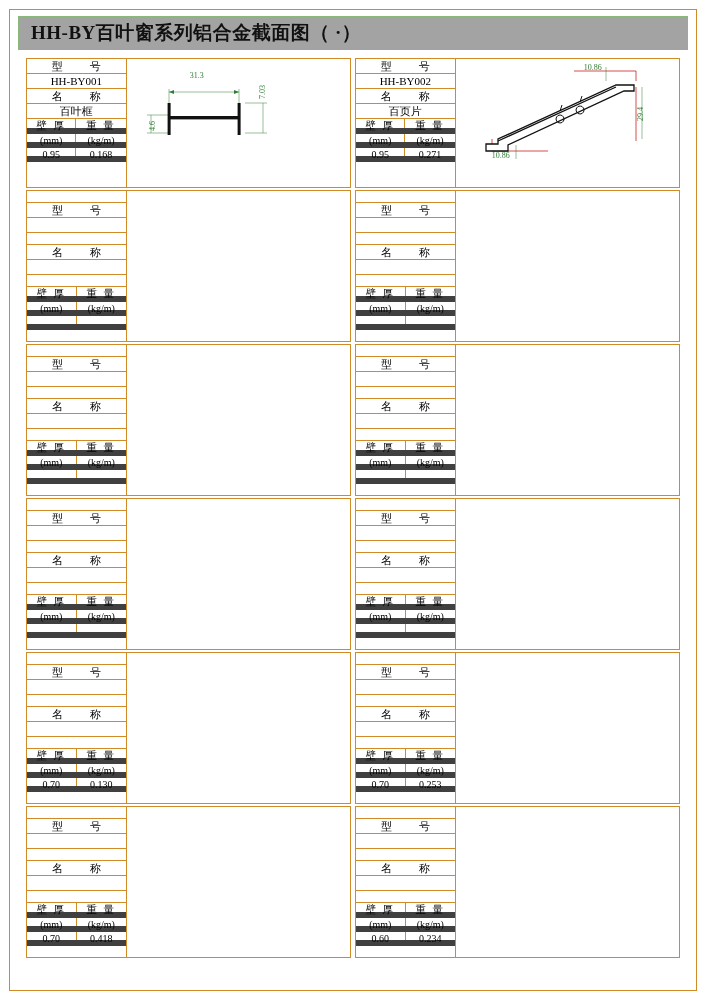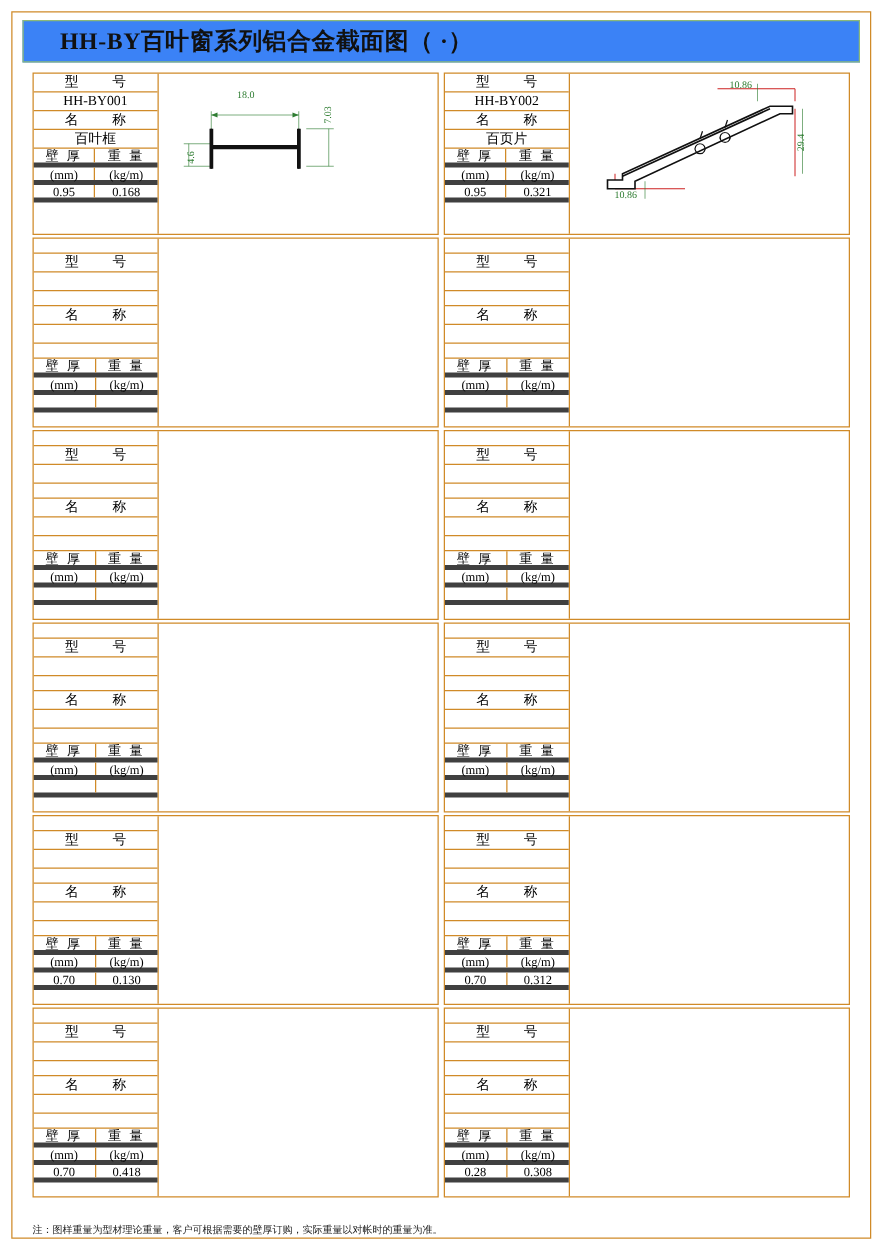--- a/index.html
+++ b/index.html
@@ -30,26 +30,25 @@
     height: 982px;
     border: 1px solid #d08a28;
     box-sizing: border-box;
   }
   
   .title-bar {
     position: absolute;
     left: 18px; top: 16px;
     width: 670px;
     height: 34px;
-    background: #3b82f6;
+    background: #a3a3a3;
     border: 1px solid #8ab87a;
     box-sizing: border-box;
     display: flex;
     align-items: center;
-    padding-left: 17px;
   }
   .title-text {
     font-family: "Liberation Serif", serif;
     font-size: 19px;
     font-weight: bold;
     letter-spacing: 0.5px;
     padding-left: 12px;
     color: #111;
     white-space: nowrap;
   }
@@ -96,21 +95,21 @@
     white-space: nowrap;
   }
   .spec-row.spaced { letter-spacing: 8px; text-indent: 8px; }
   .spec-pad {
     flex: 1 1 auto;
     border-bottom: 1px solid #d08a28;
   }
   .spec-pad.nb { border-bottom: none; }
   .two-cell {
     display: flex;
-    border-bottom: 4px solid #404040;
+    border-bottom: 6px solid #404040;
     box-sizing: border-box;
   }
   .two-cell .c {
     width: 50%;
     box-sizing: border-box;
     text-align: center;
     font-family: "Liberation Serif", serif;
     font-size: 10px;
     line-height: 13px;
     padding: 0;
@@ -192,21 +191,21 @@
             <g stroke="#111" stroke-width="1.2" fill="none">
               <line x1="42" y1="44" x2="42" y2="76"></line>
               <line x1="112" y1="44" x2="112" y2="76"></line>
               <rect x="42" y="57" width="70" height="3.4" fill="#111" stroke="none"></rect>
             </g>
             <g fill="#111">
               <rect x="40.6" y="44" width="3" height="32"></rect>
               <rect x="110.6" y="44" width="3" height="32"></rect>
             </g>
           </svg>
-          <div class="dim-label" style="left:63px; top:12px;">18.0</div>
+          <div class="dim-label" style="left:63px; top:12px;">31.3</div>
           <div class="dim-label" style="left:131px; top:40px; transform:rotate(-90deg); transform-origin:left top;">7.03</div>
           <div class="dim-label" style="left:21px; top:72px; transform:rotate(-90deg); transform-origin:left top;">4.6</div>
         </div>
       </div>
     </div>
 
     <div class="block" style="height:152px">
       <div class="block-inner">
         <div class="spec">
           <div class="spec-pad"></div>
@@ -360,21 +359,21 @@
           <div class="two-cell unit-head" style="height:15px">
             <div class="c left-c">壁 厚</div>
             <div class="c">重 量</div>
           </div>
           <div class="two-cell" style="height:14px">
             <div class="c left-c">(mm)</div>
             <div class="c">(kg/m)</div>
           </div>
           <div class="two-cell" style="height:14px">
             <div class="c left-c">0.95</div>
-            <div class="c">0.321</div>
+            <div class="c">0.271</div>
           </div>
           <div class="spec-pad nb"></div>
         </div>
         <div class="draw">
           <svg width="224" height="128" viewBox="0 0 224 128">
 
             <g stroke="#cc2020" stroke-width="0.8" fill="none">
               <line x1="118" y1="12" x2="180" y2="12"></line>
               <line x1="180" y1="12" x2="180" y2="22"></line>
               <line x1="36" y1="92" x2="92" y2="92"></line>
@@ -504,53 +503,52 @@
           <div class="two-cell unit-head" style="height:15px">
             <div class="c left-c">壁 厚</div>
             <div class="c">重 量</div>
           </div>
           <div class="two-cell" style="height:14px">
             <div class="c left-c">(mm)</div>
             <div class="c">(kg/m)</div>
           </div>
           <div class="two-cell" style="height:14px">
             <div class="c left-c">0.70</div>
-            <div class="c">0.312</div>
-          </div>
-          <div class="spec-pad nb"></div>
-        </div>
-        <div class="draw"></div>
-      </div>
-    </div>
-
-    <div class="block" style="height:152px">
-      <div class="block-inner">
-        <div class="spec">
-          <div class="spec-pad"></div>
-          <div class="spec-row spaced">型　号</div>
-          <div class="spec-row"></div>
-          <div class="spec-pad"></div>
-          <div class="spec-row spaced">名　称</div>
-          <div class="spec-row"></div>
-          <div class="spec-pad"></div>
-          <div class="two-cell unit-head" style="height:15px">
-            <div class="c left-c">壁 厚</div>
-            <div class="c">重 量</div>
-          </div>
-          <div class="two-cell" style="height:14px">
-            <div class="c left-c">(mm)</div>
-            <div class="c">(kg/m)</div>
-          </div>
-          <div class="two-cell" style="height:14px">
-            <div class="c left-c">0.28</div>
-            <div class="c">0.308</div>
+            <div class="c">0.253</div>
+          </div>
+          <div class="spec-pad nb"></div>
+        </div>
+        <div class="draw"></div>
+      </div>
+    </div>
+
+    <div class="block" style="height:152px">
+      <div class="block-inner">
+        <div class="spec">
+          <div class="spec-pad"></div>
+          <div class="spec-row spaced">型　号</div>
+          <div class="spec-row"></div>
+          <div class="spec-pad"></div>
+          <div class="spec-row spaced">名　称</div>
+          <div class="spec-row"></div>
+          <div class="spec-pad"></div>
+          <div class="two-cell unit-head" style="height:15px">
+            <div class="c left-c">壁 厚</div>
+            <div class="c">重 量</div>
+          </div>
+          <div class="two-cell" style="height:14px">
+            <div class="c left-c">(mm)</div>
+            <div class="c">(kg/m)</div>
+          </div>
+          <div class="two-cell" style="height:14px">
+            <div class="c left-c">0.60</div>
+            <div class="c">0.234</div>
           </div>
           <div class="spec-pad nb"></div>
         </div>
         <div class="draw"></div>
       </div>
     </div>
 
   </div>
 
-  <div class="note">注：图样重量为型材理论重量，客户可根据需要的壁厚订购，实际重量以对帐时的重量为准。</div>
 
 </div>
 
 </body></html>

